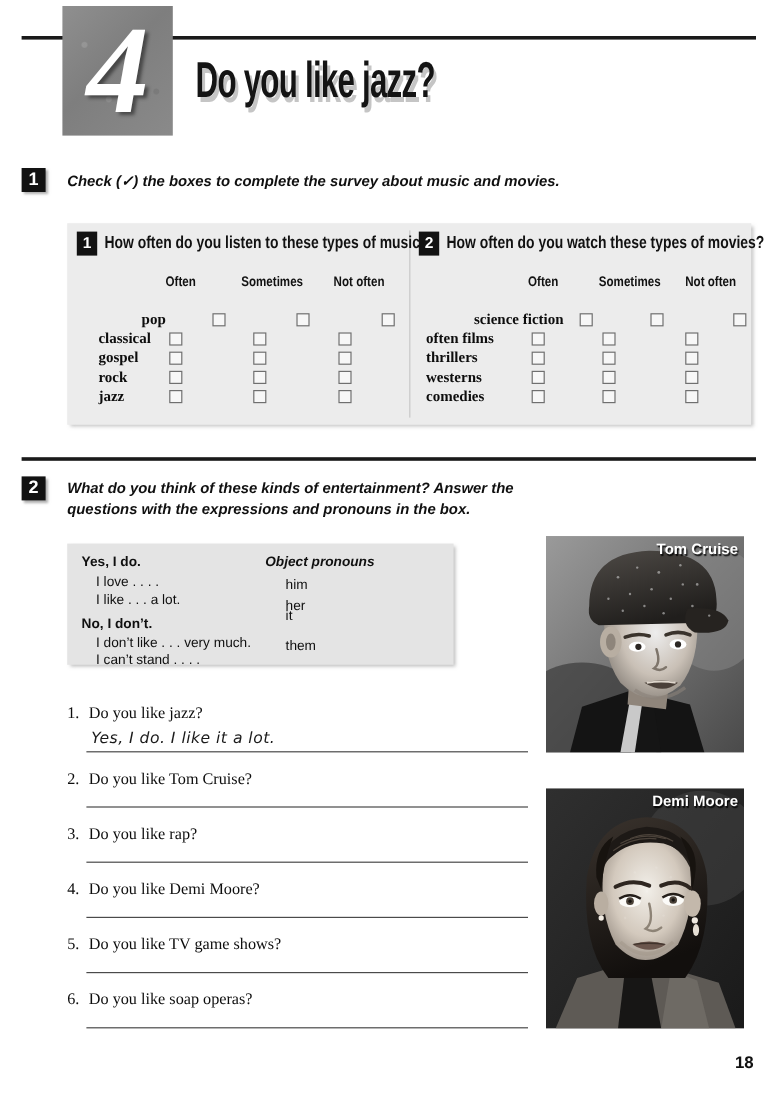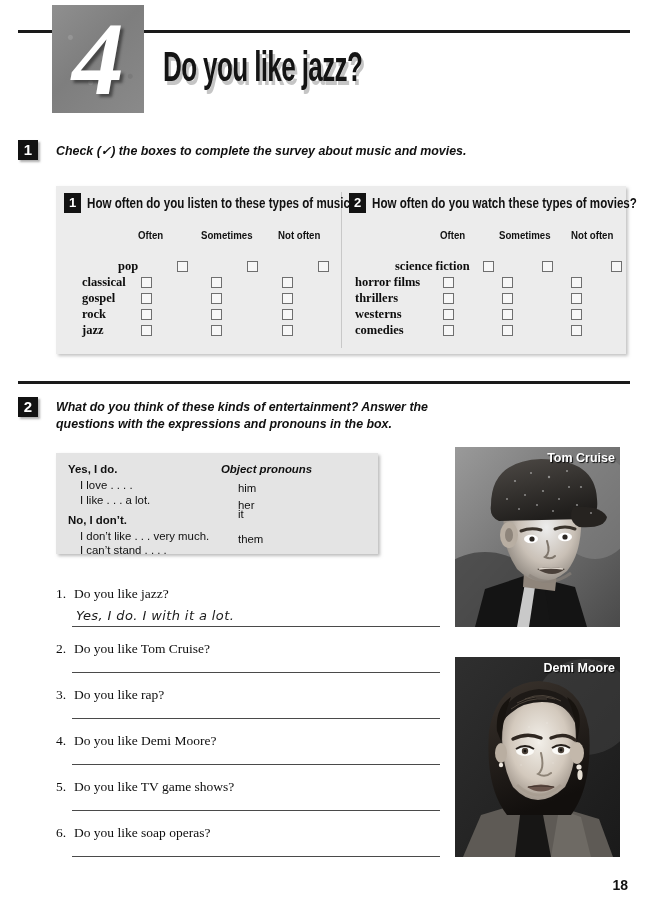--- a/index.html
+++ b/index.html
@@ -376,21 +376,21 @@
         <div class="col-head" style="left:230px;">Not often</div>
       </div>
 
       <div class="srow" style="left:14px; top:72px; width:265px;margin-left:40px;">
         <div class="label">science fiction</div>
         <div class="chk" style="left:88px;"></div>
         <div class="chk" style="left:147px;"></div>
         <div class="chk" style="left:216px;"></div>
       </div>
       <div class="srow" style="left:14px; top:88px; width:265px;">
-        <div class="label">horror films</div>
+        <div class="label">often films</div>
         <div class="chk" style="left:88px;"></div>
         <div class="chk" style="left:147px;"></div>
         <div class="chk" style="left:216px;"></div>
       </div>
       <div class="srow" style="left:14px; top:104px; width:265px;">
         <div class="label">thrillers</div>
         <div class="chk" style="left:88px;"></div>
         <div class="chk" style="left:147px;"></div>
         <div class="chk" style="left:216px;"></div>
       </div>
@@ -425,21 +425,21 @@
 
     <div class="et bi" style="left:165px; top:9px;">Object pronouns</div>
     <div class="et" style="left:182px; top:28px;">him</div>
     <div class="et" style="left:182px; top:45px;">her</div>
     <div class="et" style="left:182px; top:54px;">it</div>
     <div class="et" style="left:182px; top:79px;">them</div>
   </div>
 
   <div class="q-num" style="top:585px;">1.</div>
   <div class="q-item" style="left:74px; top:585px;">Do you like jazz?</div>
-  <div class="q-answer" style="top:607px;">Yes, I do. I with it a lot.</div>
+  <div class="q-answer" style="top:607px;">Yes, I do. I like it a lot.</div>
   <div class="q-line" style="top:626px;"></div>
 
   <div class="q-num" style="top:640px;">2.</div>
   <div class="q-item" style="left:74px; top:640px;">Do you like Tom Cruise?</div>
   <div class="q-line" style="top:672px;"></div>
 
   <div class="q-num" style="top:686px;">3.</div>
   <div class="q-item" style="left:74px; top:686px;">Do you like rap?</div>
   <div class="q-line" style="top:718px;"></div>
 

